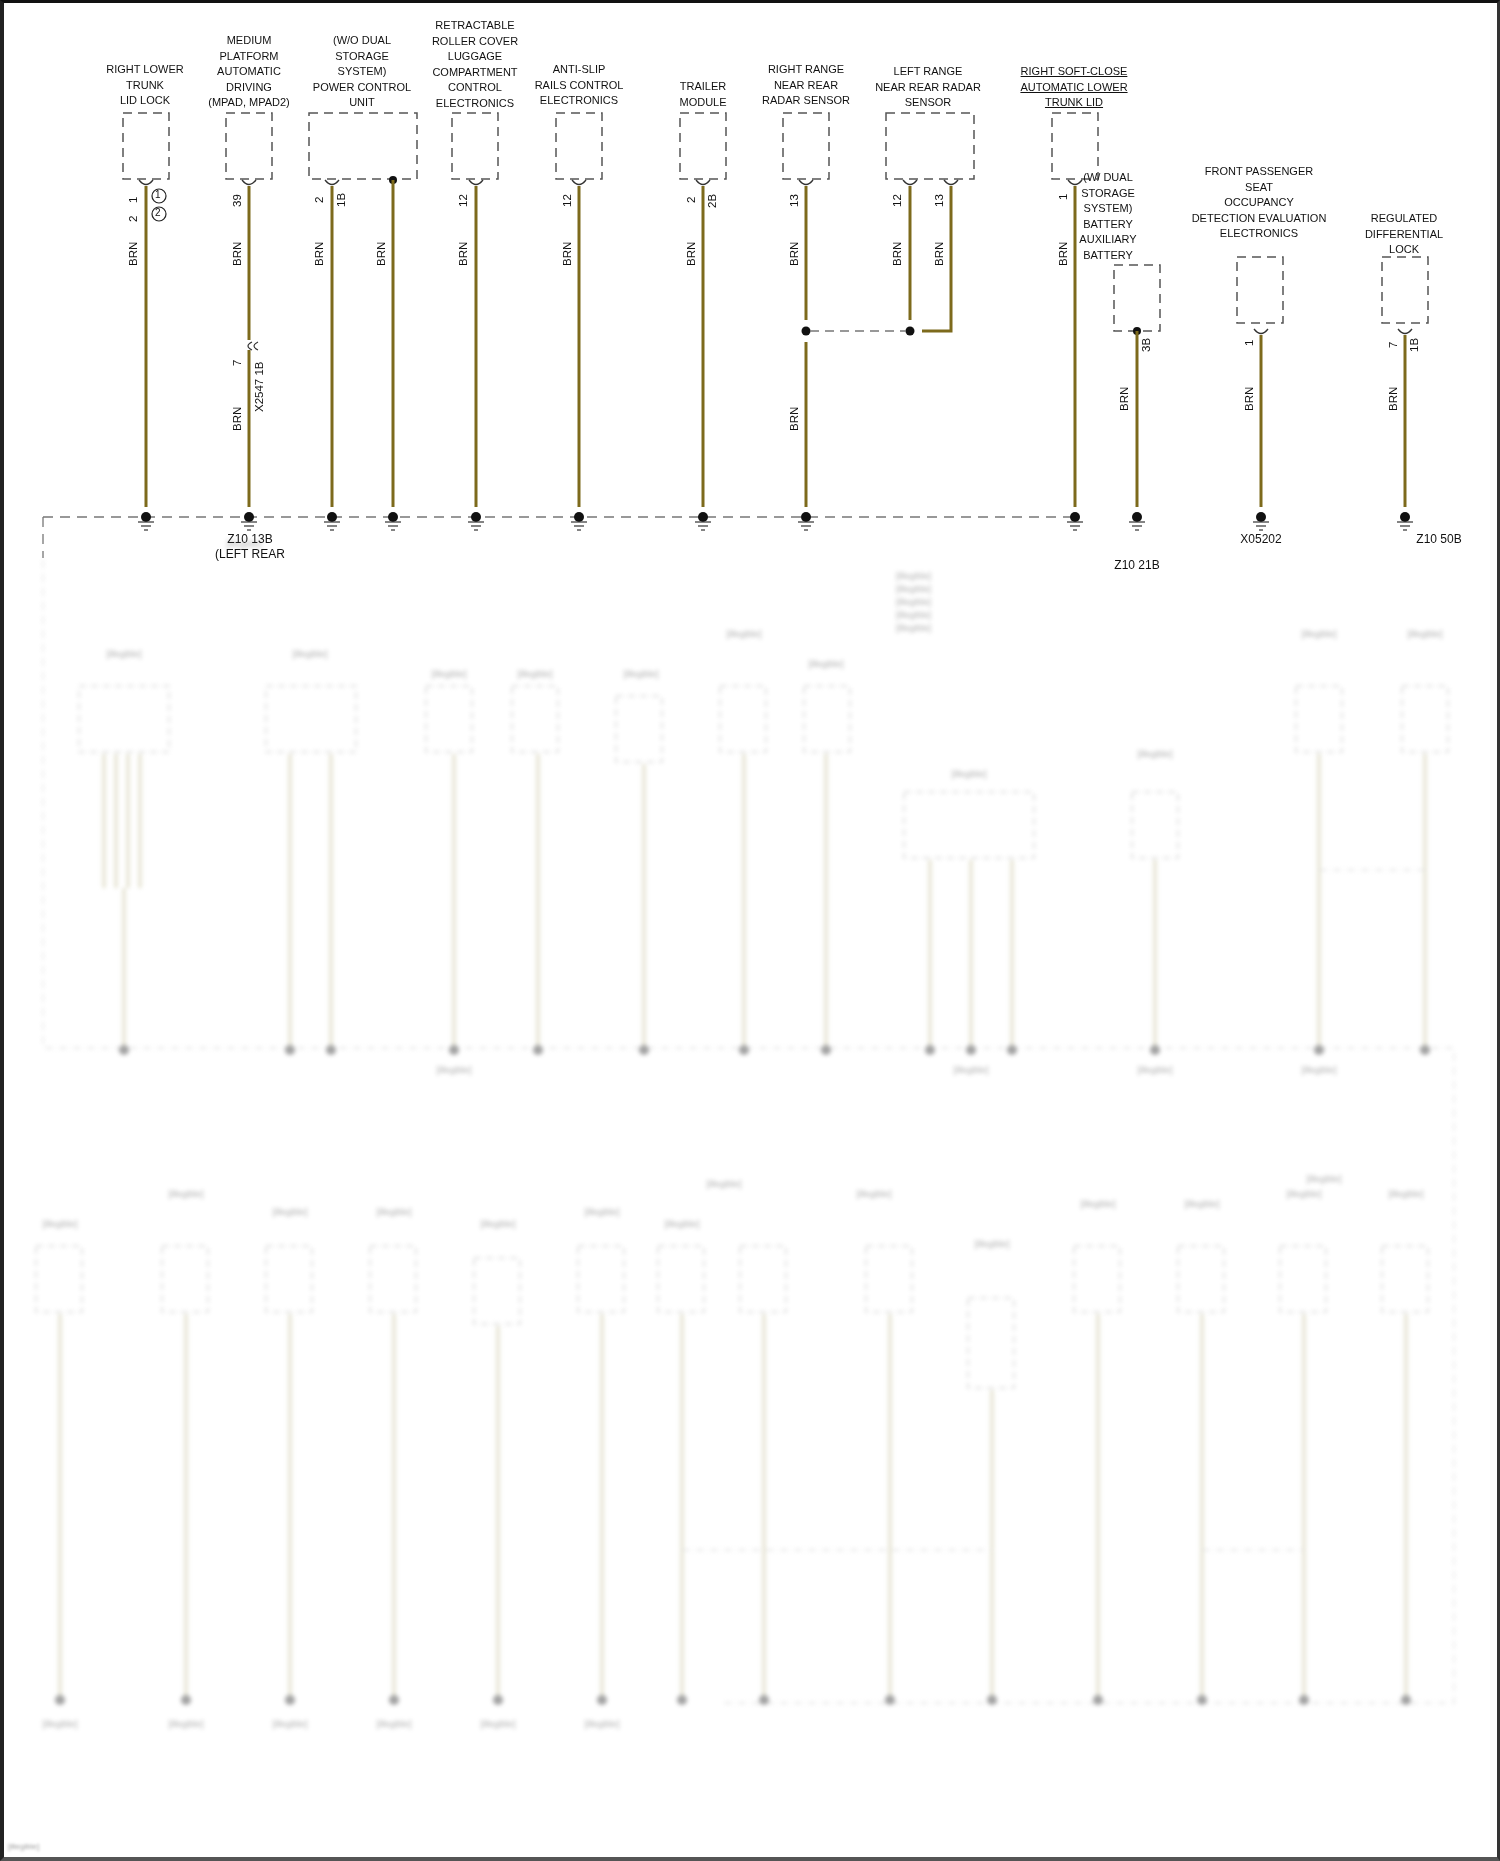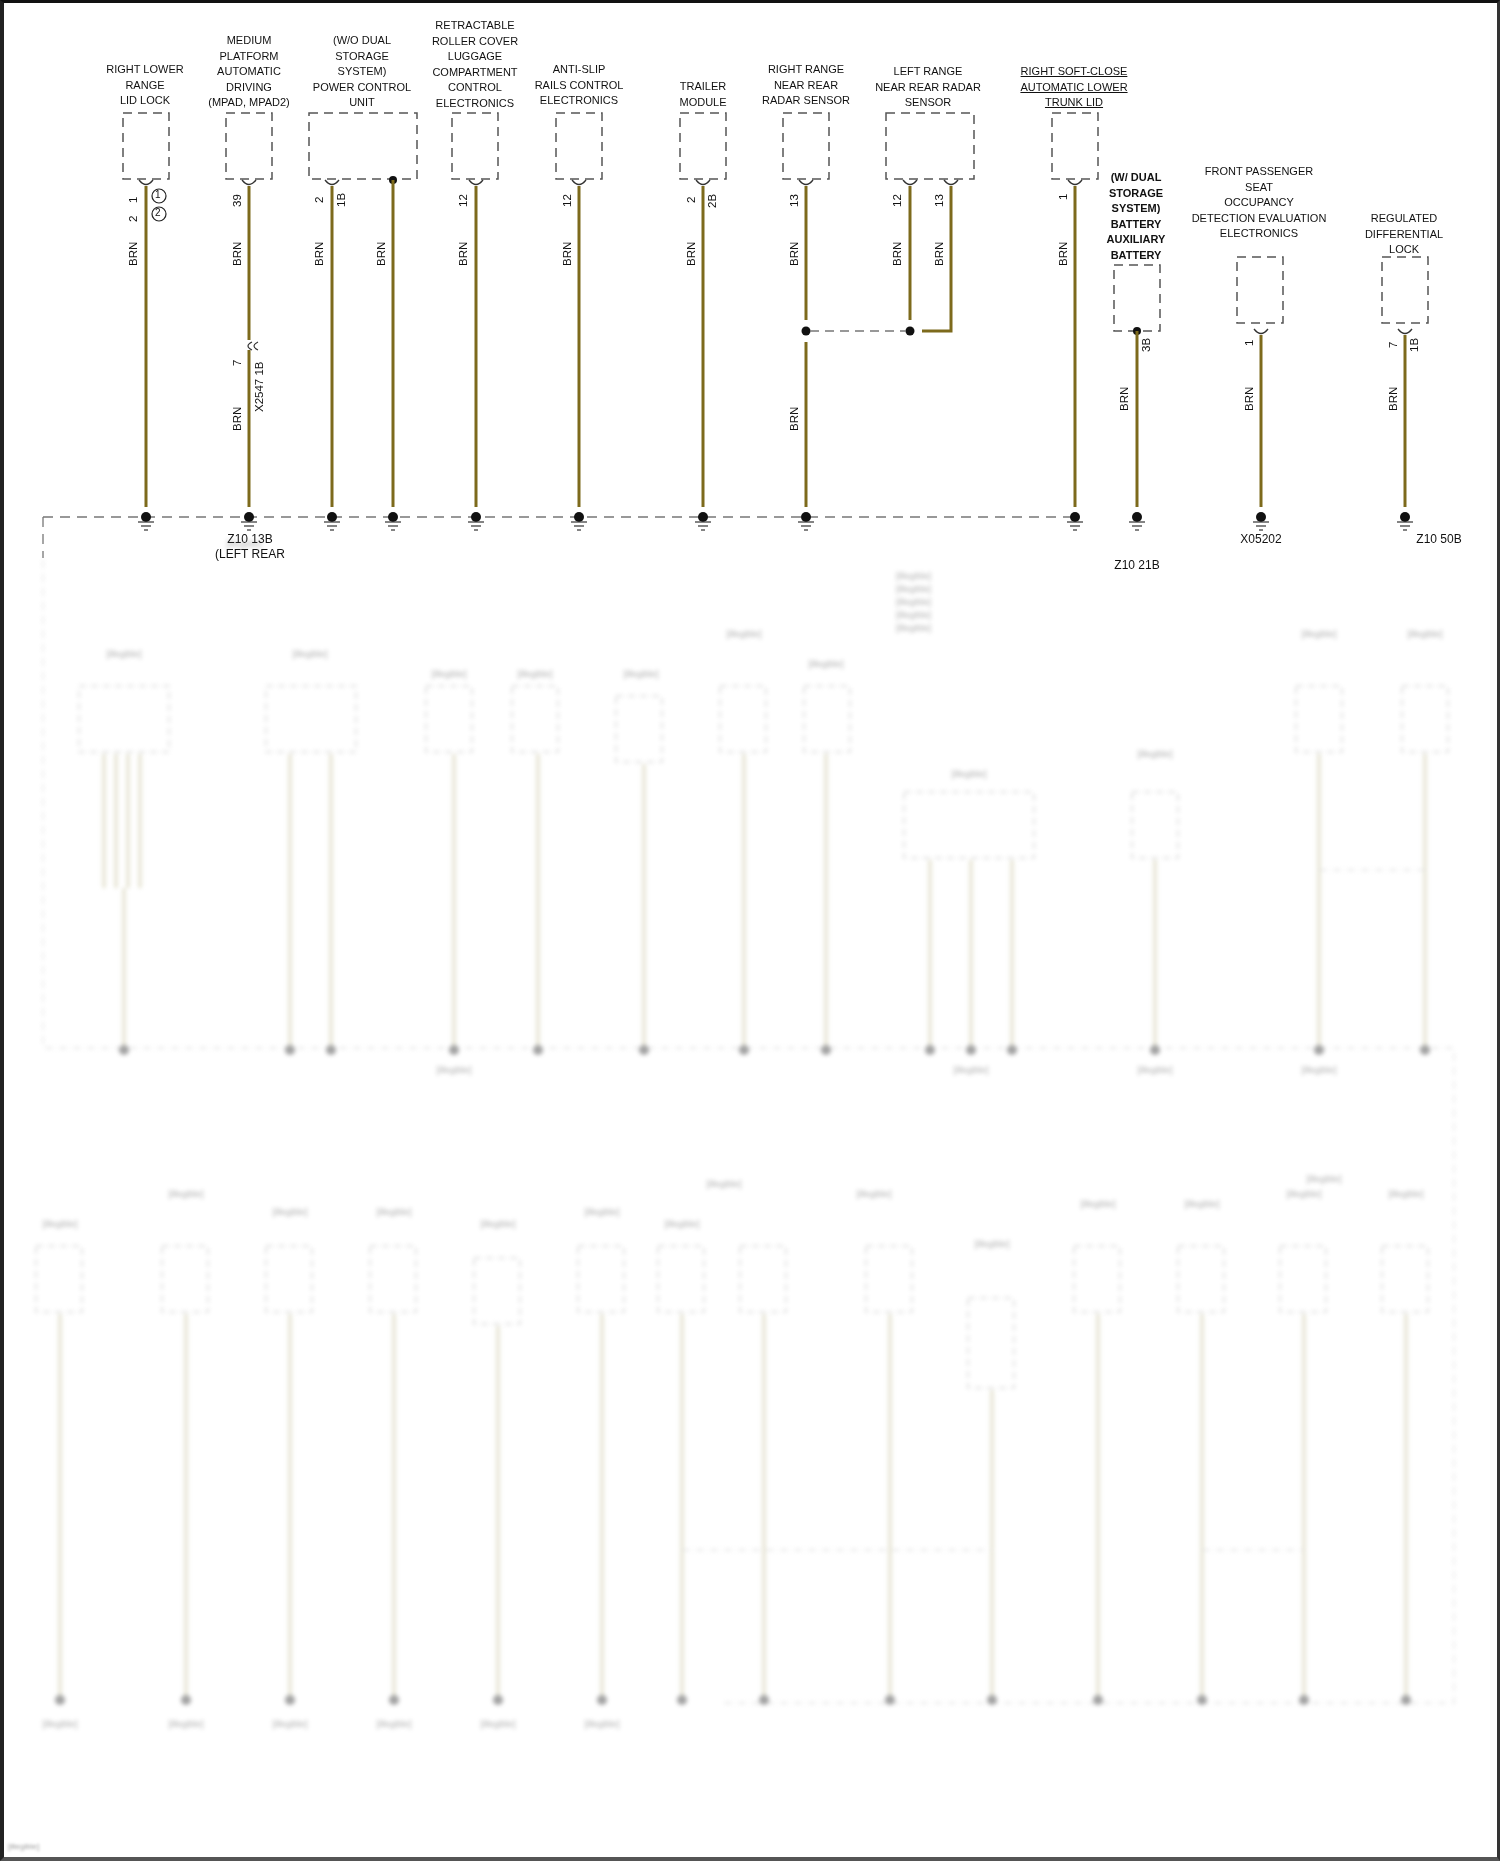--- a/index.html
+++ b/index.html
@@ -114,21 +114,21 @@
   <use href="#gnd" x="579" y="517"></use>
   <use href="#gnd" x="703" y="517"></use>
   <use href="#gnd" x="806" y="517"></use>
   <use href="#gnd" x="1075" y="517"></use>
   <use href="#gnd" x="1137" y="517"></use>
   <use href="#gnd" x="1261" y="517"></use>
   <use href="#gnd" x="1405" y="517"></use>
 </svg>
 
 <div class="lbl" style="left:145px; top:62px;"><span style="white-space:pre">RIGHT LOWER
-RANGE
+TRUNK
 LID LOCK</span></div>
 <div class="lbl" style="left:249px; top:33px;"><span style="white-space:pre">MEDIUM
 PLATFORM
 AUTOMATIC
 DRIVING
 (MPAD, MPAD2)</span></div>
 <div class="lbl" style="left:362px; top:33px;"><span style="white-space:pre">(W/O DUAL
 STORAGE
 SYSTEM)
 POWER CONTROL
@@ -146,21 +146,21 @@
 MODULE</span></div>
 <div class="lbl" style="left:806px; top:62px;"><span style="white-space:pre">RIGHT RANGE
 NEAR REAR
 RADAR SENSOR</span></div>
 <div class="lbl" style="left:928px; top:64px;"><span style="white-space:pre">LEFT RANGE
 NEAR REAR RADAR
 SENSOR</span></div>
 <div class="lbl" style="left:1074px; top:64px;text-decoration:underline;"><span style="white-space:pre">RIGHT SOFT-CLOSE
 AUTOMATIC LOWER
 TRUNK LID</span></div>
-<div class="lbl" style="left:1136px; top:170px;font-weight:bold;"><span style="white-space:pre">(W/ DUAL
+<div class="lbl" style="left:1108px; top:170px;"><span style="white-space:pre">(W/ DUAL
 STORAGE
 SYSTEM)
 BATTERY
 AUXILIARY
 BATTERY</span></div>
 <div class="lbl" style="left:1259px; top:164px;"><span style="white-space:pre">FRONT PASSENGER
 SEAT
 OCCUPANCY
 DETECTION EVALUATION
 ELECTRONICS</span></div>

